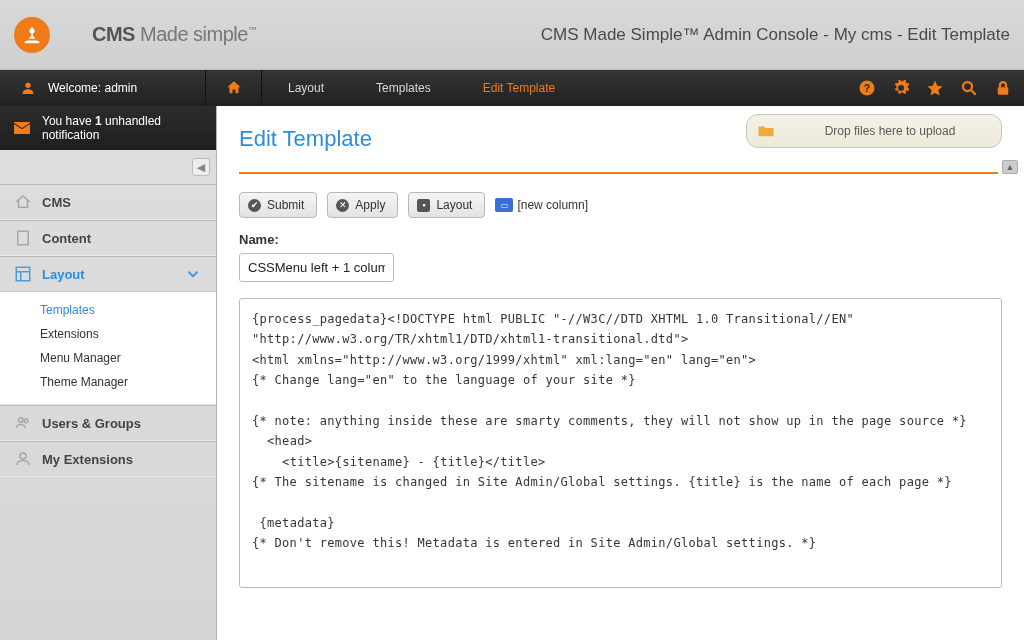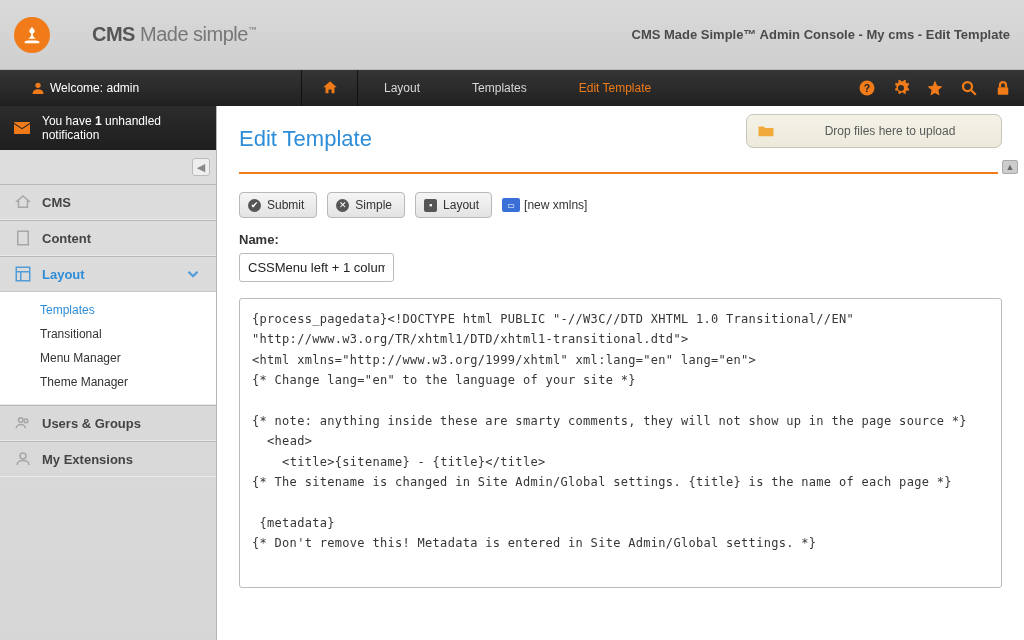--- a/index.html
+++ b/index.html
@@ -5,24 +5,24 @@
 * { margin: 0; padding: 0; box-sizing: border-box; }
 body { font-family: Arial, Helvetica, sans-serif; font-size: 13px; width: 1024px; height: 640px; overflow: hidden; background: #fff; }
 
 .header { height: 70px; background: linear-gradient(#d9d9d9, #cfcfcf); display: flex; align-items: center; justify-content: space-between; padding: 0 14px; border-bottom: 1px solid #bbb; }
 .logo { display: flex; align-items: center; gap: 6px; }
 .logo-badge { width: 36px; height: 36px; border-radius: 50%; background: #f07b18; display: flex; align-items: center; justify-content: center; }
 .logo-badge svg { width: 22px; height: 22px; }
 .logo-text { font-size: 20px; font-weight: 900; color: #555; letter-spacing: -0.5px; margin-left: 36px; }
 .logo-text .made { font-weight: 400; color: #777; }
 .logo-tm { font-size: 9px; color: #888; vertical-align: super; }
-.header-right { color: #4a4a4a; font-size: 13px; font-weight: 700; }
+.header-right { color: #4a4a4a; font-size: 17px; font-weight: 400; }
 
 .topbar { height: 36px; background: linear-gradient(#353535, #202020); display: flex; align-items: stretch; color: #fff; font-size: 12px; }
-.welcome { width: 302px; display: flex; align-items: center; padding: 0 30px; gap: 4px; border-right: 1px solid #111; }
+.welcome { width: 206px; display: flex; align-items: center; padding: 0 20px; gap: 12px; border-right: 1px solid #111; }
 .welcome .user-icon { width: 16px; height: 16px; fill: #f07b18; }
 .home-btn { width: 56px; display: flex; align-items: center; justify-content: center; border-right: 1px solid #111; }
 .home-btn svg { width: 18px; height: 18px; fill: #f07b18; }
 .bc-item { display: flex; align-items: center; padding: 0 26px; position: relative; color: #d8d8d8; text-decoration: none; }
 .bc-item::after { content: ''; position: absolute; right: -9px; top: 0; bottom: 0; width: 18px; border-right: 1px solid #444; border-top: 1px solid #000; transform: skewX(30deg); display:none;}
 .bc-item.active { color: #f07b18; }
 .topbar-spacer { flex: 1; }
 .topbar-icons { display: flex; align-items: center; padding-right: 12px; gap: 16px; }
 .topbar-icons svg { width: 18px; height: 18px; fill: #f07b18; }
 
@@ -39,21 +39,21 @@
 .nav-head .nav-icon { width: 18px; height: 18px; fill: #999; opacity: 0.8; }
 .nav-head .expand { margin-left: auto; }
 .nav-head.active .nav-icon { fill: #2e8dd8; }
 .nav-children { background: #fff; padding: 6px 0 10px 40px; border-top: 1px solid #c7c7c7; }
 .nav-child { padding: 5px 0; color: #333; font-size: 12px; cursor: pointer; }
 .nav-child.active { color: #2e8dd8; }
 
 .content { flex: 1; display: flex; flex-direction: column; overflow: hidden; background: #fff; }
 .content-top { height: 56px; display: flex; align-items: flex-start; justify-content: space-between; padding: 8px 22px 0 22px; }
 .page-title { color: #2e8dd8; font-size: 22px; font-weight: 400; padding-top: 12px; }
-.dropzone { width: 256px; height: 34px; border: 1px solid #c8c6ba; background: #f1efe3 linear-gradient(#f4f2e7,#edeadb); border-radius: 7px; display: flex; align-items: center; padding: 0 10px; gap: 14px; color: #5a5a5a; font-size: 12px; justify-content: flex-start; }
+.dropzone { width: 256px; height: 34px; border: 1px solid #c8c6ba; background: #f1efe3 linear-gradient(#f4f2e7,#edeadb); border-radius: 12px; display: flex; align-items: center; padding: 0 10px; gap: 14px; color: #5a5a5a; font-size: 12px; justify-content: flex-start; }
 .dropzone svg { width: 18px; height: 14px; fill: #f0a93a; }
 .dropzone-text { flex:1; text-align:center; }
 
 .sep-row { height: 12px; display:flex; align-items:flex-end; padding: 0 6px 0 0; }
 .orange-line { height: 2px; background: #f07b18; flex:1; margin-left: 22px; }
 .up-caret { width: 16px; height: 14px; background: #ccc; border:1px solid #aaa; border-radius:2px; margin-left:4px; display:flex; align-items:center; justify-content:center; font-size:9px; color:#666; }
 
 .form-area { padding: 18px 22px 0 22px; overflow: auto; flex:1; }
 .btn-row { display: flex; align-items: center; gap: 10px; margin-bottom: 14px; }
 .btn { background: linear-gradient(#f5f5f5,#e3e3e3); border: 1px solid #b8b8b8; border-radius: 4px; padding: 5px 12px 5px 8px; font-size: 12px; display: inline-flex; align-items: center; gap: 6px; color: #333; cursor: pointer; }
@@ -157,21 +157,21 @@
             <rect x="3" y="3" width="18" height="18" fill="none" stroke="#2e8dd8" stroke-width="2"></rect>
             <path d="M3 9h18M9 9v12" stroke="#2e8dd8" stroke-width="2"></path>
           </svg>
         <span>Layout</span>
         <svg class="nav-icon expand" viewBox="0 0 24 24">
             <path d="M6 9l6 6 6-6" fill="none" stroke="#2e8dd8" stroke-width="3"></path>
           </svg>
       </div>
       <div class="nav-children">
         <div class="nav-child active">Templates</div>
-        <div class="nav-child">Transitional</div>
+        <div class="nav-child">Extensions</div>
         <div class="nav-child">Menu Manager</div>
         <div class="nav-child">Theme Manager</div>
       </div>
     </div>
     <div class="nav-section">
         <div class="nav-head">
           <svg class="nav-icon" viewBox="0 0 24 24">
             <circle cx="9" cy="8" r="3" fill="none" stroke="#999" stroke-width="2"></circle>
             <circle cx="16" cy="9" r="2.5" fill="none" stroke="#999" stroke-width="2"></circle>
             <path d="M3 19c0-3 3-5 6-5s6 2 6 5" fill="none" stroke="#999" stroke-width="2"></path>
@@ -206,29 +206,29 @@
     </div>
 
     <div class="form-area">
       <div class="btn-row">
         <button class="btn">
             <span class="bicon">✔</span>
             <span>Submit</span>
           </button>
         <button class="btn">
             <span class="bicon">✕</span>
-            <span>Simple</span>
+            <span>Apply</span>
           </button>
         <button class="btn">
             <span class="bicon" style="border-radius:2px;">▪</span>
             <span>Layout</span>
           </button>
         <a class="newwin-link">
             <span class="nwicon">▭</span>
-            <span>[new xmlns]</span>
+            <span>[new column]</span>
           </a>
       </div>
 
       <div class="field-label">Name:</div>
       <input class="text-input" value="CSSMenu left + 1 column" style="">
 
       <textarea class="code-area" style="">{process_pagedata}&lt;!DOCTYPE html PUBLIC "-//W3C//DTD XHTML 1.0 Transitional//EN" "http://www.w3.org/TR/xhtml1/DTD/xhtml1-transitional.dtd"&gt;
 &lt;html xmlns="http://www.w3.org/1999/xhtml" xml:lang="en" lang="en"&gt;
 {* Change lang="en" to the language of your site *}
 

